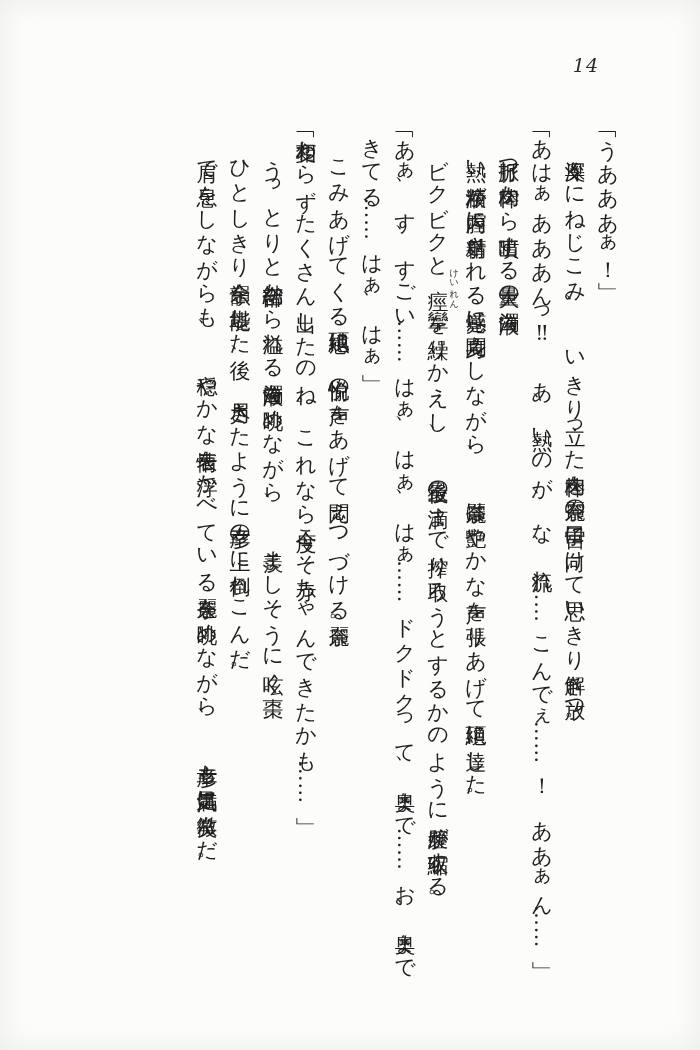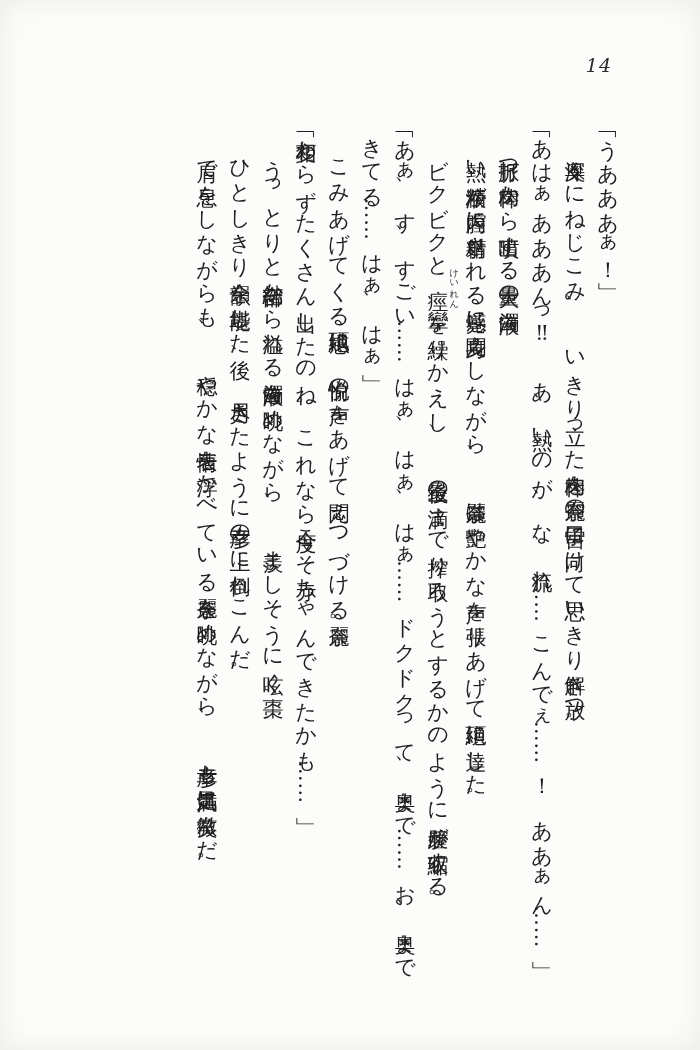--- a/index.html
+++ b/index.html
@@ -16,21 +16,21 @@
     left: 0; top: 0;
     width: 700px;
     height: 1050px;
     background: #fcfcfa;
     box-shadow: inset 0 0 30px rgba(0,0,0,0.07);
     overflow: hidden;
   }
   .page-number {
     position: absolute;
     top: 54px;
-    right: 88px;
+    right: 101px;
     font-size: 19px;
     font-style: italic;
     letter-spacing: 1px;
     color: #2a2a2a;
   }
   .text-block {
     position: absolute;
     top: 124px;
     right: 76px;
     height: 845px;

